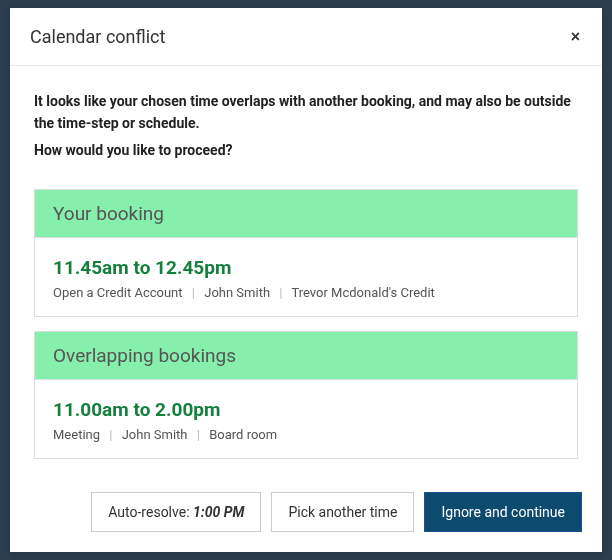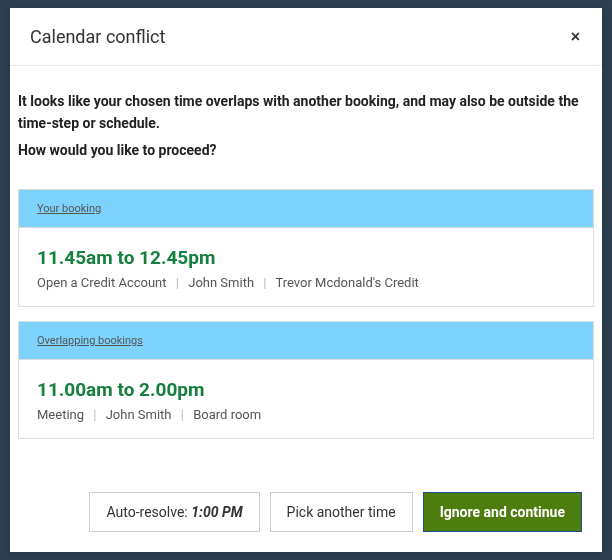--- a/index.html
+++ b/index.html
@@ -42,46 +42,45 @@
       background: none;
       border: none;
       font-size: 16px;
       color: #333;
       cursor: pointer;
       line-height: 1;
       padding: 0 2px;
       font-weight: 600;
     }
     .modal-body {
-      padding: 24px 8px;
+      padding: 24px 24px;
       flex: 1;
       overflow: auto;
     }
     .intro-text {
       font-size: 14px;
       font-weight: 700;
       color: #222;
       line-height: 1.6;
       margin-bottom: 28px;
     }
     .intro-text .line2 {
       display: block;
       margin-top: 4px;
     }
     .booking-box {
       border: 1px solid #ddd;
       margin-bottom: 14px;
     }
     .booking-header {
-      background: #7dd3fc;
+      background: #86efac;
       padding: 12px 18px;
-      font-size: 11px;
+      font-size: 19px;
       color: #555;
       border-bottom: 1px solid #ddd;
-      text-decoration: underline;
     }
     .booking-content {
       padding: 18px 18px 16px 18px;
     }
     .booking-time {
       font-size: 19px;
       font-weight: 700;
       color: #15803d;
       margin-bottom: 6px;
     }
@@ -102,24 +101,24 @@
     .btn {
       font-size: 14px;
       padding: 11px 16px;
       border: 1px solid #ccc;
       background: #fff;
       color: #333;
       cursor: pointer;
       font-family: inherit;
     }
     .btn-primary {
-      background: #4d7c0f;
+      background: #0c4a6e;
       border-color: #1b4f9c;
       color: #fff;
-      font-weight: 700;
+      font-weight: 400;
     }
     .bold {
       font-weight: 700;
       font-style: italic;
     }
   </style>
 </head>
 <body>
 
 <div class="modal">

